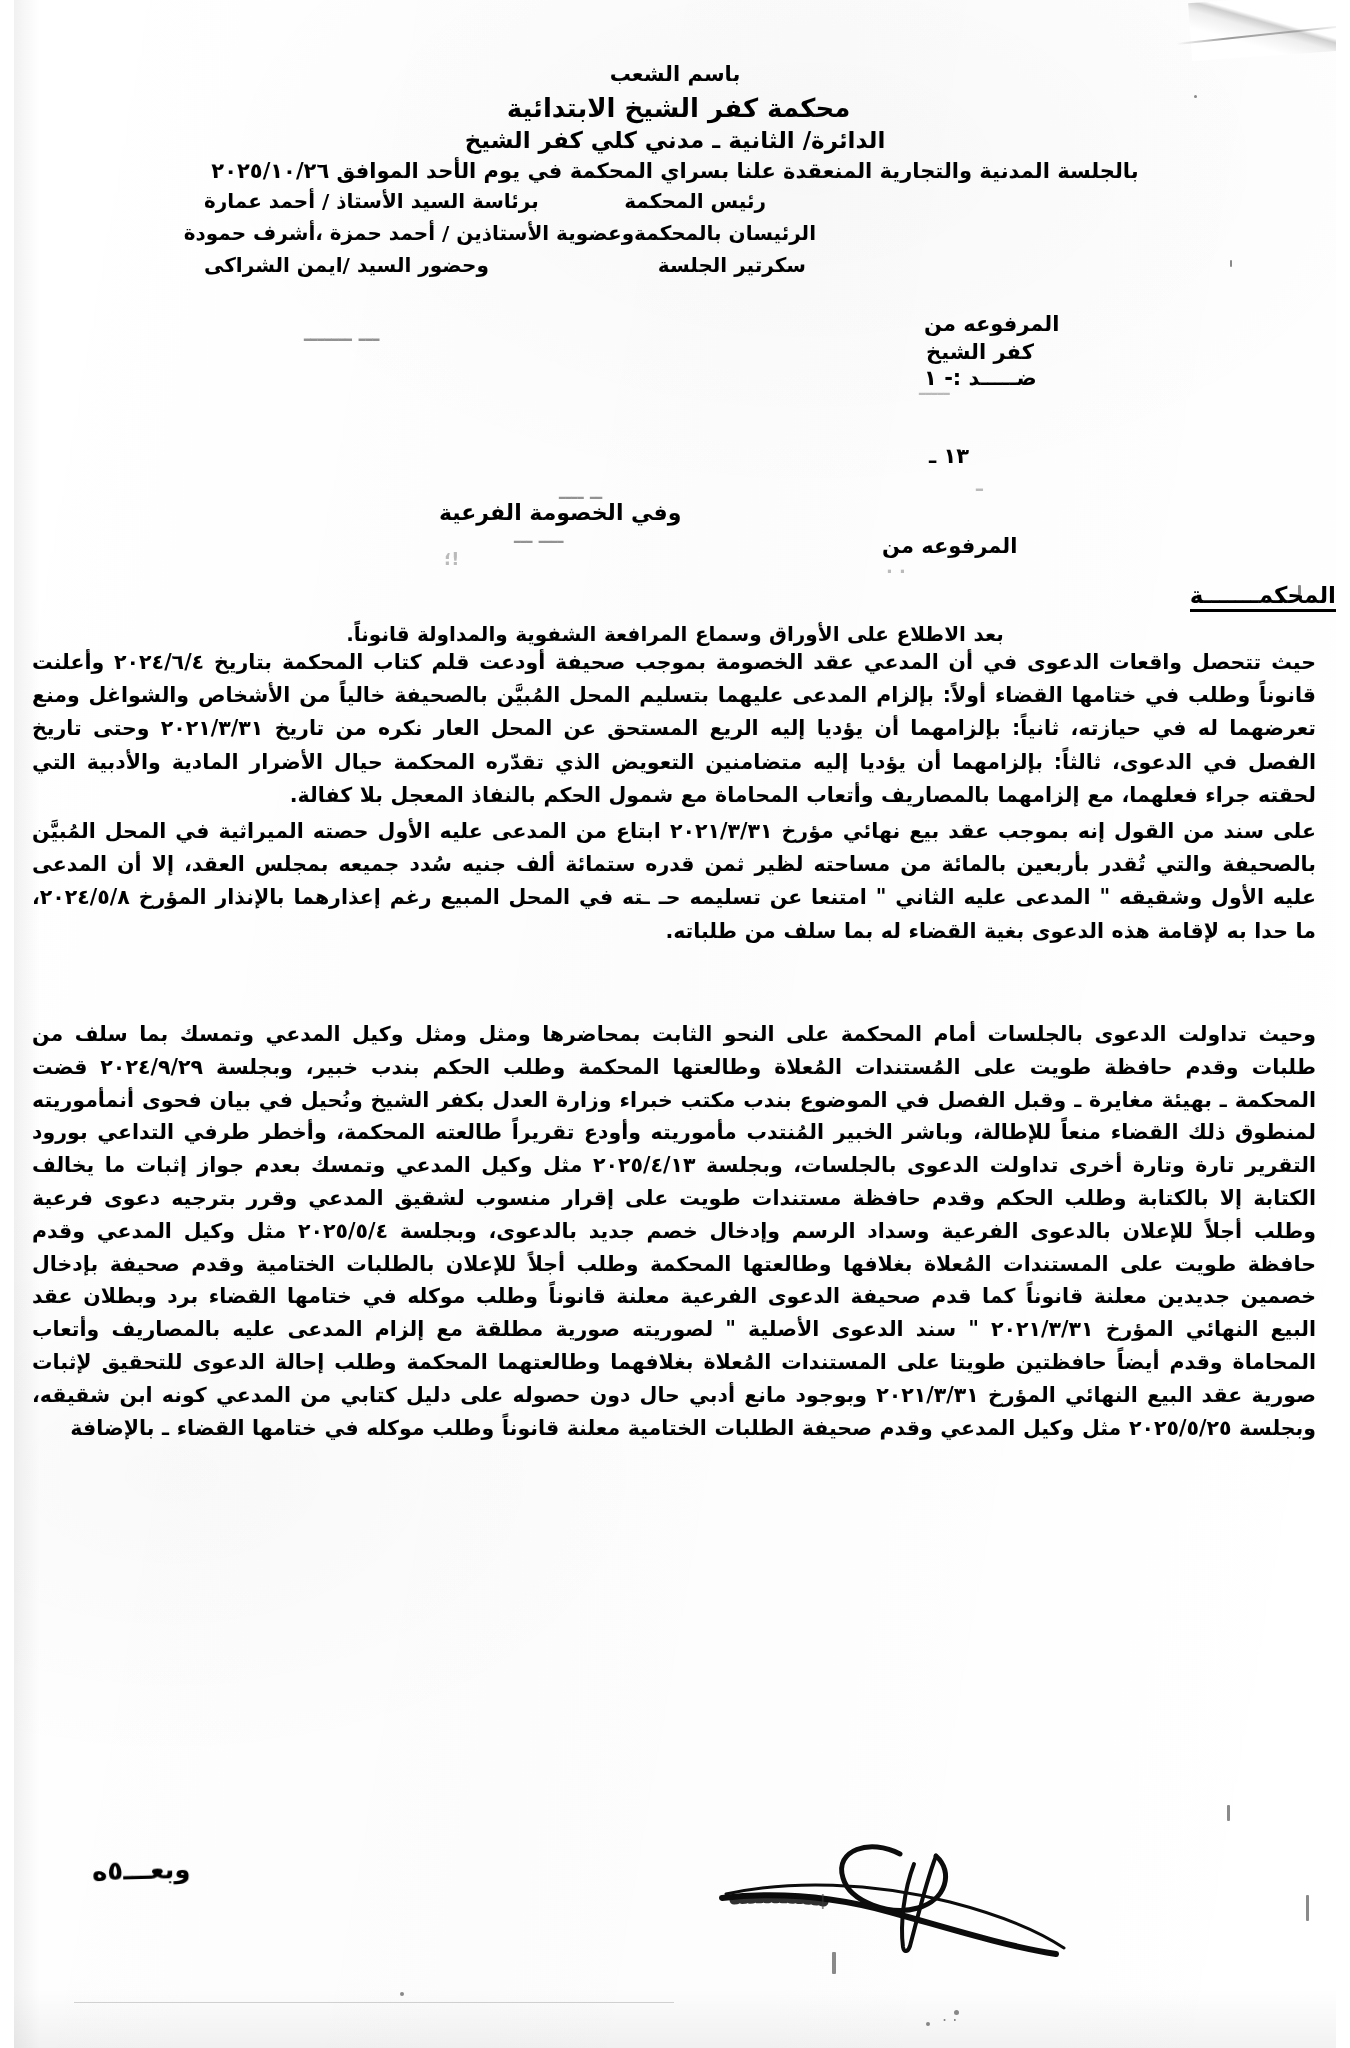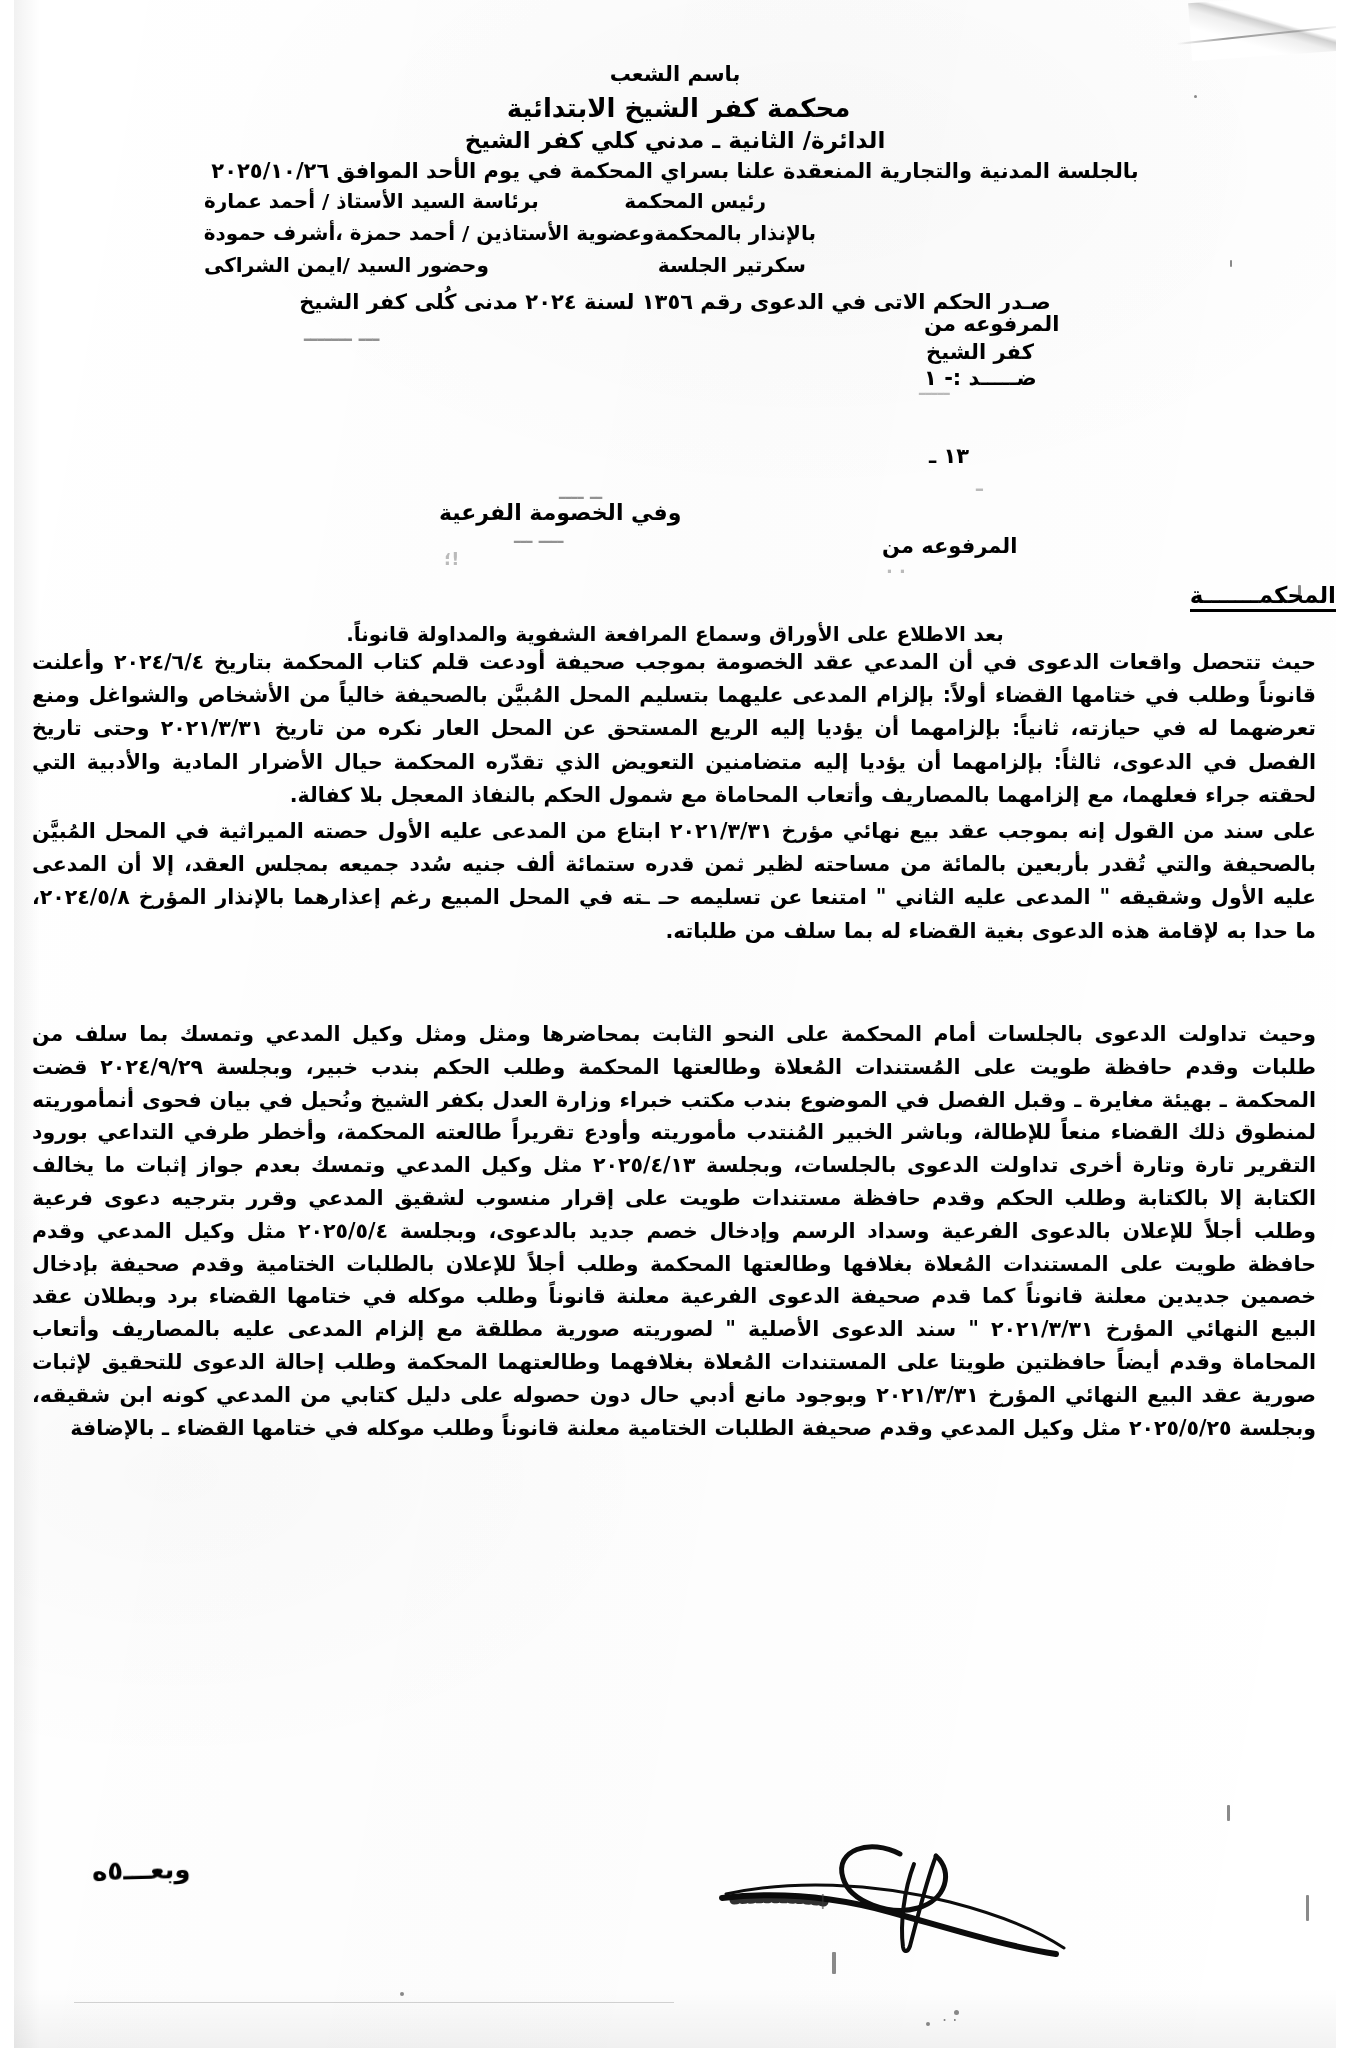--- a/index.html
+++ b/index.html
@@ -173,30 +173,29 @@
   <div class="hdr" style="top:127px; font-size:23px;">الدائرة/ الثانية  ـ مدني كلي كفر الشيخ</div>
 
   <div class="hdr" style="top:159px; font-size:21px;">بالجلسة المدنية والتجارية المنعقدة علنا بسراي المحكمة في يوم الأحد الموافق ٢٠٢٥/١٠/٢٦</div>
 
   <div class="row" style="top:189px; right:570px; left:190px; font-size:20px; justify-content:space-between;">
     <span class="role">رئيس المحكمة</span>
     <span class="who">برئاسة السيد الأستاذ / أحمد عمارة</span>
   </div>
 
   <div class="row" style="top:221px; right:520px; left:190px; font-size:20px; justify-content:space-between;">
-    <span class="role">بالإنذار بالمحكمة</span>
+    <span class="role">الرئيسان بالمحكمة</span>
     <span class="who">وعضوية الأستاذين / أحمد حمزة ،أشرف حمودة</span>
   </div>
 
   <div class="row" style="top:253px; right:530px; left:190px; font-size:20px; justify-content:space-between;">
     <span class="role">سكرتير الجلسة</span>
     <span class="who">وحضور السيد /ايمن الشراكى</span>
   </div>
 
-  <div class="hdr" style="top:290px; font-size:21px;">صـدر  الحكم الاتى في الدعوى رقم ١٣٥٦ لسنة ٢٠٢٤ مدنى كُلى كفر الشيخ</div>
 
   <div class="stamp-label" style="top:312px; left:910px; font-size:21px;">المرفوعه من</div>
 
   <div class="stamp-label faded" style="top:322px; left:290px; font-size:20px; letter-spacing:6px;">ـــ  ـــــــ</div>
 
   <div class="stamp-label" style="top:340px; left:912px; font-size:21px;">كفر الشيخ</div>
 
   <div class="stamp-label" style="top:366px; left:910px; font-size:21px;">ضـــــد :- ١</div>
 
   <div class="stamp-label very-faded" style="top:378px; left:905px; font-size:18px;">ـــــ</div>

